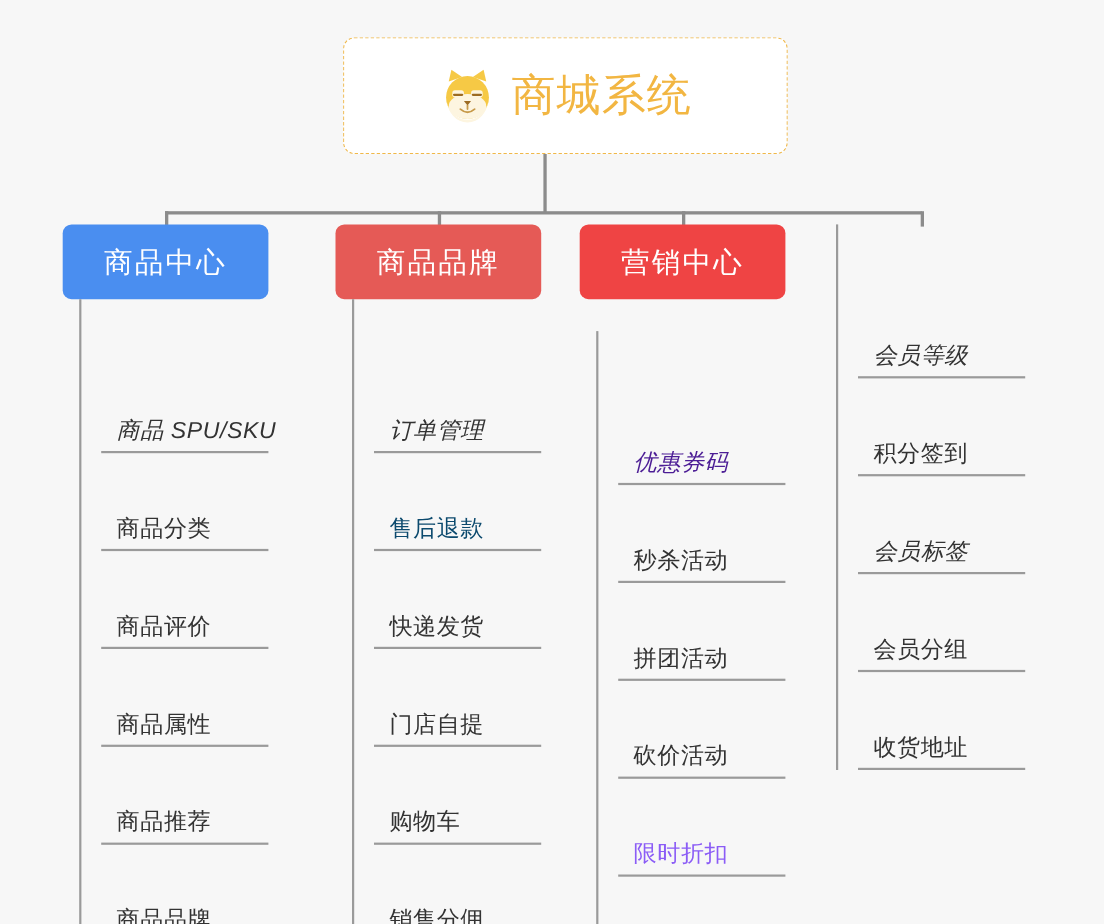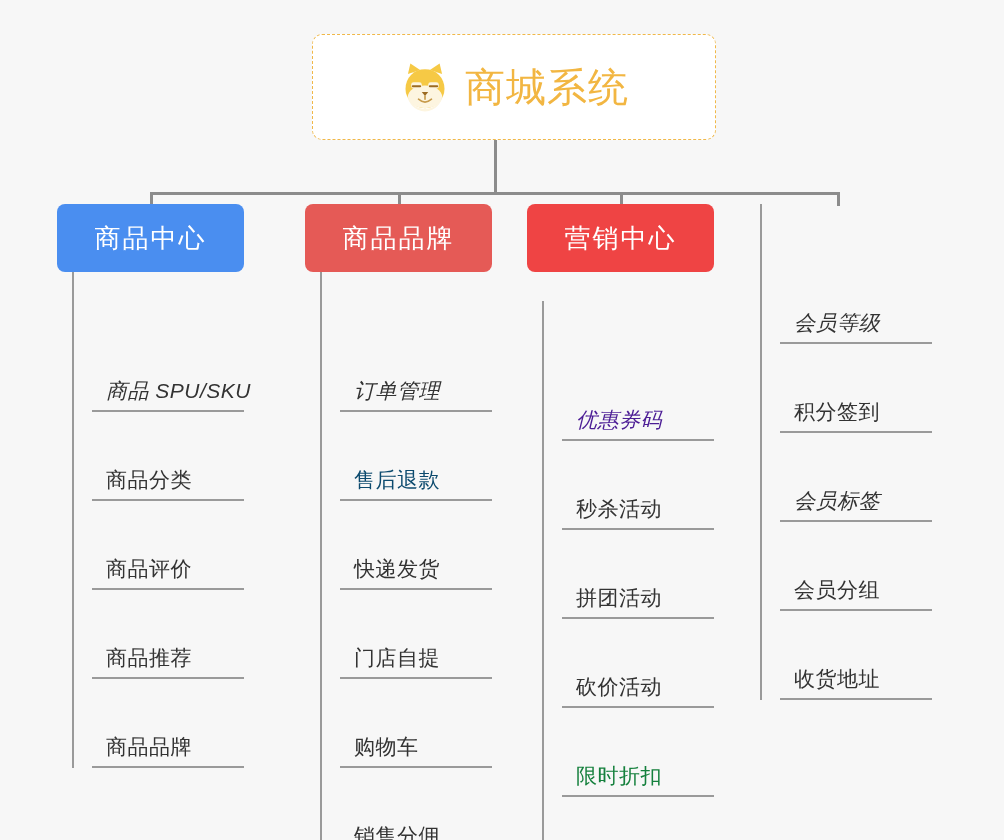--- a/index.html
+++ b/index.html
@@ -150,20 +150,21 @@
   <div class="conn conn-v" style="left: 837px; top: 192px; height: 14px; background: rgb(140, 140, 140);"></div>
 
   <div class="column col-0">
     <div class="cat-box" style="background: rgb(74, 142, 240);">
       <span>商品中心</span>
     </div>
     <div class="leaf-list" style="border-left-color: rgb(154, 154, 154);">
       <div class="leaf-item" style="border-bottom-color: rgb(154, 154, 154); color: rgb(51, 51, 51);">商品 SPU/SKU</div>
       <div class="leaf-item" style="border-bottom-color: rgb(154, 154, 154); color: rgb(51, 51, 51);">商品分类</div>
       <div class="leaf-item" style="border-bottom-color: rgb(154, 154, 154); color: rgb(51, 51, 51);">商品评价</div>
+      <div class="leaf-item" style="border-bottom-color: rgb(154, 154, 154); color: rgb(51, 51, 51);">商品属性</div>
       <div class="leaf-item" style="border-bottom-color: rgb(154, 154, 154); color: rgb(51, 51, 51);">商品推荐</div>
       <div class="leaf-item" style="border-bottom-color: rgb(154, 154, 154); color: rgb(51, 51, 51);">商品品牌</div>
     </div>
   </div>
 
   <div class="column col-1">
     <div class="cat-box" style="background: rgb(229, 90, 86);">
       <span>商品品牌</span>
     </div>
     <div class="leaf-list" style="border-left-color: rgb(154, 154, 154);">
@@ -178,21 +179,21 @@
 
   <div class="column col-2">
     <div class="cat-box" style="background: #ef4444;">
       <span>营销中心</span>
     </div>
     <div class="leaf-list" style="border-left-color: rgb(154, 154, 154);">
       <div class="leaf-item" style="border-bottom-color: rgb(154, 154, 154); color: #4c1d95; margin-top: 29px;">优惠券码</div>
       <div class="leaf-item" style="border-bottom-color: rgb(154, 154, 154); color: rgb(51, 51, 51);">秒杀活动</div>
       <div class="leaf-item" style="border-bottom-color: rgb(154, 154, 154); color: rgb(51, 51, 51);">拼团活动</div>
       <div class="leaf-item" style="border-bottom-color: rgb(154, 154, 154); color: rgb(51, 51, 51); text-align: center;">砍价活动</div>
-      <div class="leaf-item" style="border-bottom-color: rgb(154, 154, 154); color: #15803d; text-align: right;">限时折扣</div>
+      <div class="leaf-item" style="border-bottom-color: rgb(154, 154, 154); color: #8b5cf6; text-align: right;">限时折扣</div>
       <div class="leaf-item" style="border-bottom-color: rgb(154, 154, 154); color: rgb(51, 51, 51);">满减送</div>
     </div>
   </div>
 
   <div class="column col-3">
     <div class="leaf-list" style="border-left-color: rgb(154, 154, 154);">
       <div class="leaf-item" style="border-bottom-color: rgb(154, 154, 154); color: rgb(51, 51, 51);">会员等级</div>
       <div class="leaf-item" style="border-bottom-color: rgb(154, 154, 154); color: rgb(51, 51, 51);">积分签到</div>
       <div class="leaf-item" style="border-bottom-color: rgb(154, 154, 154); color: rgb(51, 51, 51); font-style: italic;">会员标签</div>
       <div class="leaf-item" style="border-bottom-color: rgb(154, 154, 154); color: rgb(51, 51, 51);">会员分组</div>

